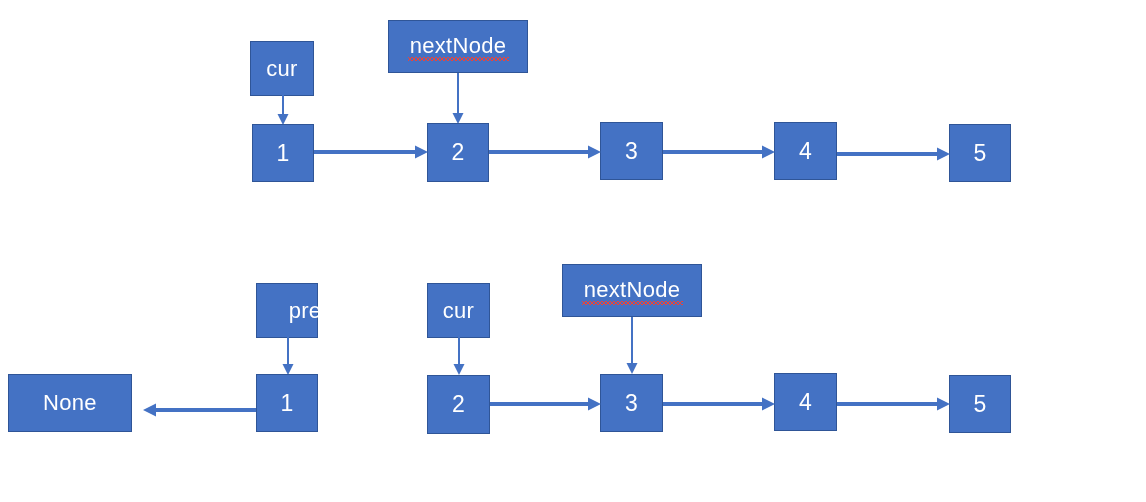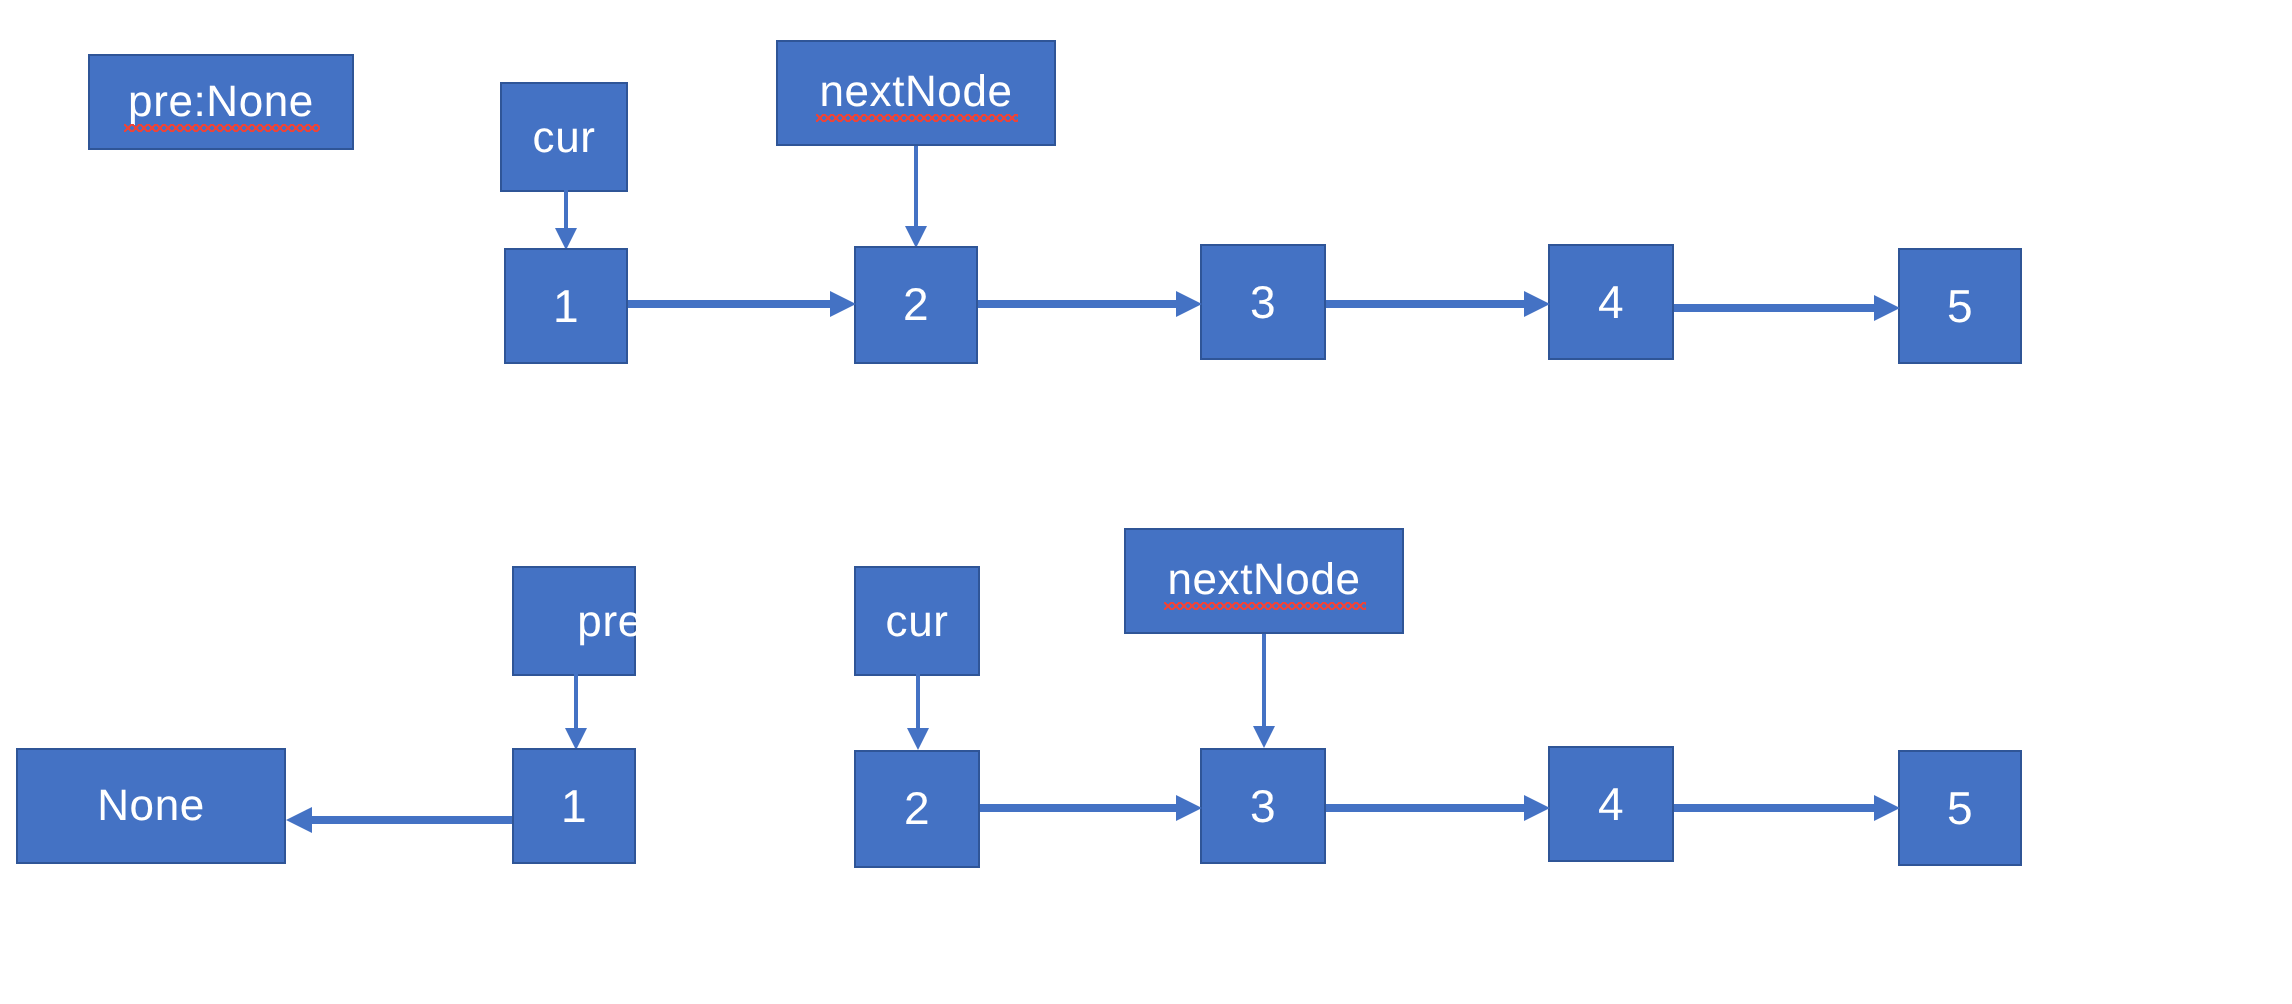--- a/index.html
+++ b/index.html
@@ -76,23 +76,20 @@
   }
   .hline { stroke: #4472C4; stroke-width: 4; fill: none; }
   .vline { stroke: #4472C4; stroke-width: 2; fill: none; }
   .ahead { fill: #4472C4; }
 </style>
 </head>
 <body>
 
 <div id="canvas">
 
-  <div class="box wide" style="left:44px; top:27px; width:133px; height:48px;">
-    <span class="spell">pre:None</span>
-  </div>
 
   <div class="box label" style="left:250px; top:25px; width:64px; height:55px;">
     <span>cur</span>
   </div>
 
   <div class="box wide" style="left:388px; top:20px; width:140px; height:53px;">
     <span class="spell">nextNode</span>
   </div>
 
   <div class="conn" style="left:276px; top:80px; width:14px; height:46px;">
@@ -176,21 +173,21 @@
     </svg>
   </div>
 
   <div class="conn" style="left:625px; top:317px; width:14px; height:58px;">
     <svg width="14" height="58" viewBox="0 0 14 58">
       <line class="vline" x1="7" y1="0" x2="7" y2="48"></line>
       <polygon class="ahead" points="7,57 1.5,46 12.5,46"></polygon>
     </svg>
   </div>
 
-  <div class="box wide" style="left:8px; top:374px; width:135px; height:58px;">
+  <div class="box wide" style="left:8px; top:374px; width:124px; height:58px;">
     <span>None</span>
   </div>
 
   <div class="box node" style="left:256px; top:374px; width:62px; height:58px;">
     <span>1</span>
   </div>
   <div class="box node" style="left:427px; top:375px; width:63px; height:59px;">
     <span>2</span>
   </div>
   <div class="box node" style="left:600px; top:374px; width:63px; height:58px;">

